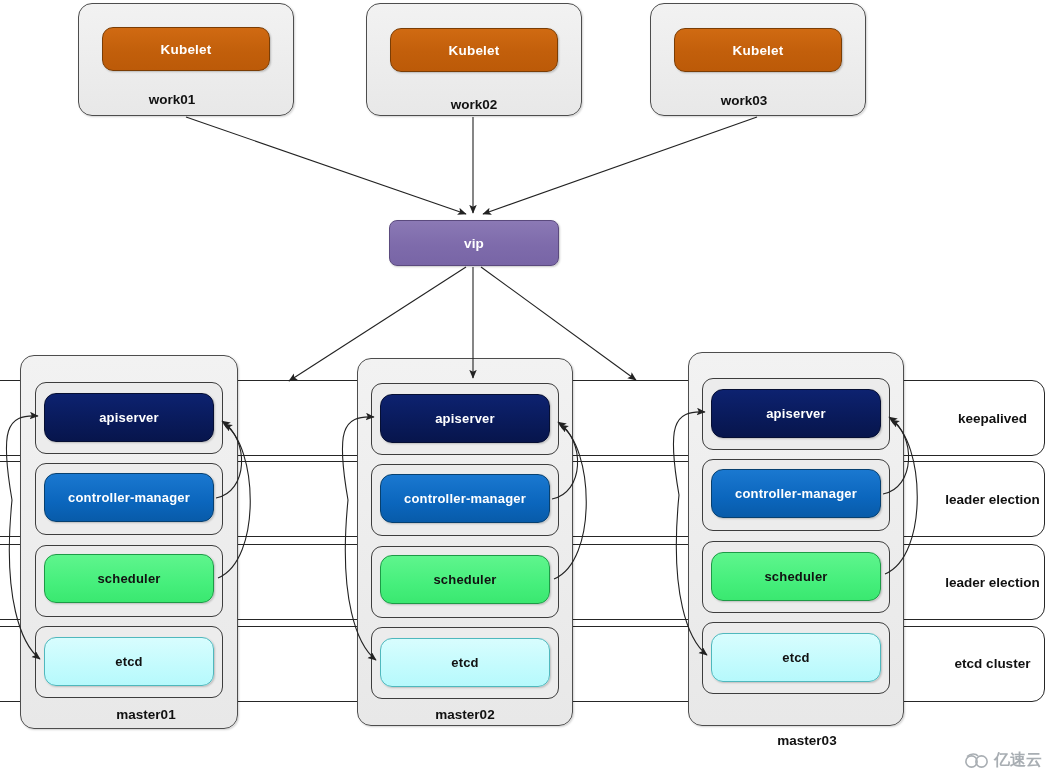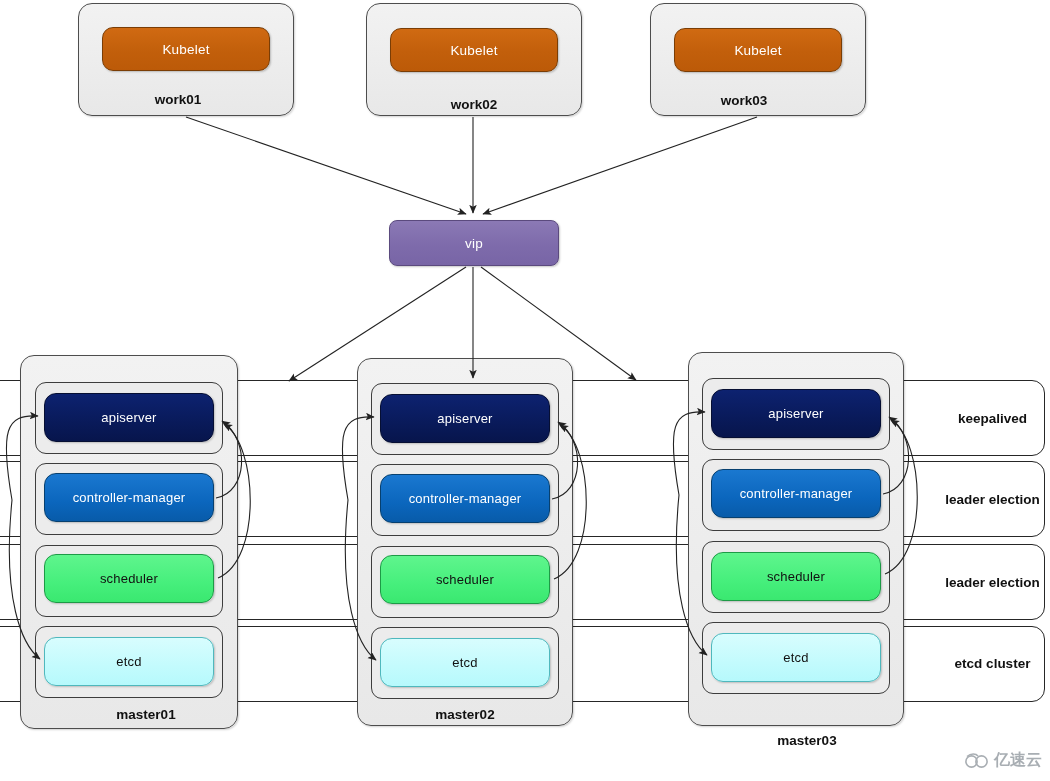--- a/index.html
+++ b/index.html
@@ -19,21 +19,21 @@
   }
 
   
   .node {
     position: absolute;
     box-sizing: border-box;
     display: flex;
     align-items: center;
     justify-content: center;
     text-align: right;
-    font-weight: normal;
+    font-weight: bold;
     letter-spacing: .2px;
   }
 
   
   .host {
     background: linear-gradient(180deg,#f2f2f2 0%,#e8e8e8 100%);
     border: 1.6px solid #4d4d4d;
     border-radius: 14px;
     box-shadow: 1px 1px 2px rgba(0,0,0,.18);
     z-index: 4;
@@ -172,21 +172,21 @@
   <div class="band" style="left:-14px; top:544px; width:1059px; height:76px;"></div>
   <div class="band" style="left:-14px; top:626px; width:1059px; height:76px;"></div>
 
   <div class="band-label" style="left:930px; top:411px; width:125px;">keepalived</div>
   <div class="band-label" style="left:930px; top:492px; width:125px;">leader election</div>
   <div class="band-label" style="left:930px; top:575px; width:125px;">leader election</div>
   <div class="band-label" style="left:930px; top:656px; width:125px;">etcd cluster</div>
 
   <div class="node host" style="left:78px; top:3px; width:216px; height:113px;"></div>
   <div class="node kubelet" style="left:102px; top:27px; width:168px; height:44px;">Kubelet</div>
-  <div class="host-label" style="left:80px; top:92px; width:196px;">work01</div>
+  <div class="host-label" style="left:74px; top:92px; width:196px;">work01</div>
 
   <div class="node host" style="left:366px; top:3px; width:216px; height:113px;"></div>
   <div class="node kubelet" style="left:390px; top:28px; width:168px; height:44px;">Kubelet</div>
   <div class="host-label" style="left:366px; top:97px; width:216px;">work02</div>
 
   <div class="node host" style="left:650px; top:3px; width:216px; height:113px;"></div>
   <div class="node kubelet" style="left:674px; top:28px; width:168px; height:44px;">Kubelet</div>
   <div class="host-label" style="left:650px; top:93px; width:188px;">work03</div>
 
   <div class="node vip" style="left:389px; top:220px; width:170px; height:46px;">vip</div>

